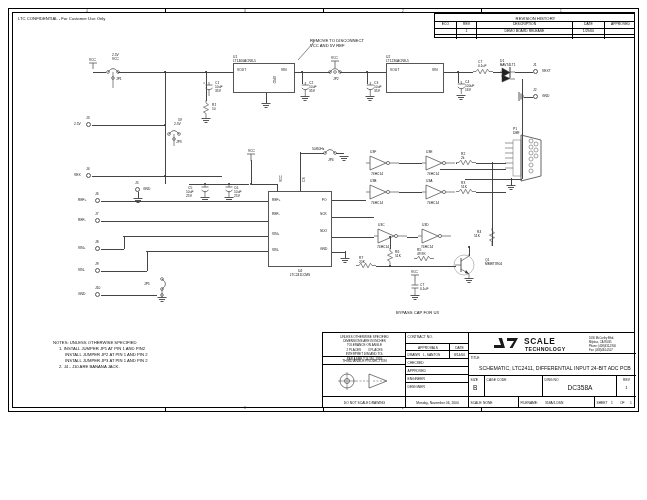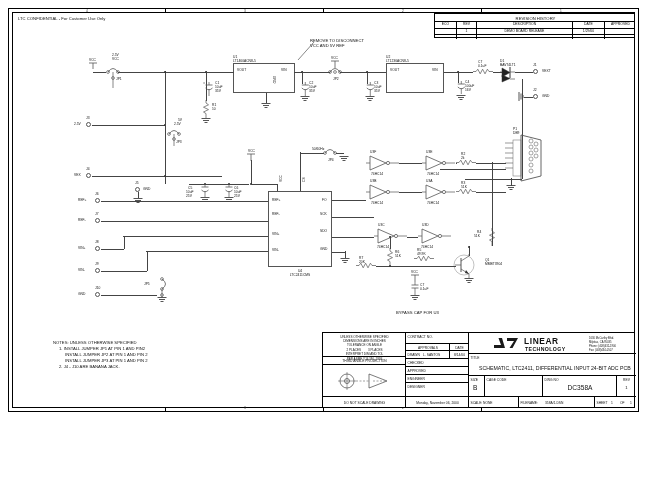--- a/index.html
+++ b/index.html
@@ -729,21 +729,21 @@
     </div>
     <div class="cell" style="left:83px;top:64px;width:63px;height:11px;border-bottom:none;">
       <div class="t ctr" style="left:0;top:4px;width:63px;">Monday, November 06, 2000</div>
     </div>
 
     <div class="cell" style="left:146px;top:0;width:167px;height:21px;border-right:none;">
       <svg class="abs" style="left:24px;top:3px;" width="26" height="14">
         <polygon points="1,12 12,12 9,2 5.5,2 8,9 1,9" fill="#1a1a1a"></polygon>
         <polygon points="14,2 25,2 19.5,12 16.5,12 21,5 14,5" fill="#1a1a1a"></polygon>
       </svg>
-      <div class="t t9 tb" style="left:55px;top:3px;letter-spacing:.6px;">LINEAR</div>
+      <div class="t t9 tb" style="left:55px;top:3px;letter-spacing:.6px;">SCALE</div>
       <div class="t t6 tb" style="left:56px;top:13px;letter-spacing:.4px;">TECHNOLOGY</div>
       <div class="t" style="left:120px;top:4px;line-height:1.5;font-size:2.7px;">1630 McCarthy Blvd.
 Milpitas, CA 95035
 Phone: (408)432-1900
 Fax: (408)434-0507</div>
     </div>
 
     <div class="cell" style="left:146px;top:21px;width:167px;height:22px;border-right:none;">
       <div class="t" style="left:1.5px;top:1.5px;">TITLE</div>
       <div class="t t6" style="left:10px;top:11px;">SCHEMATIC, LTC2411, DIFFERENTIAL INPUT 24-BIT ADC PCB</div>

